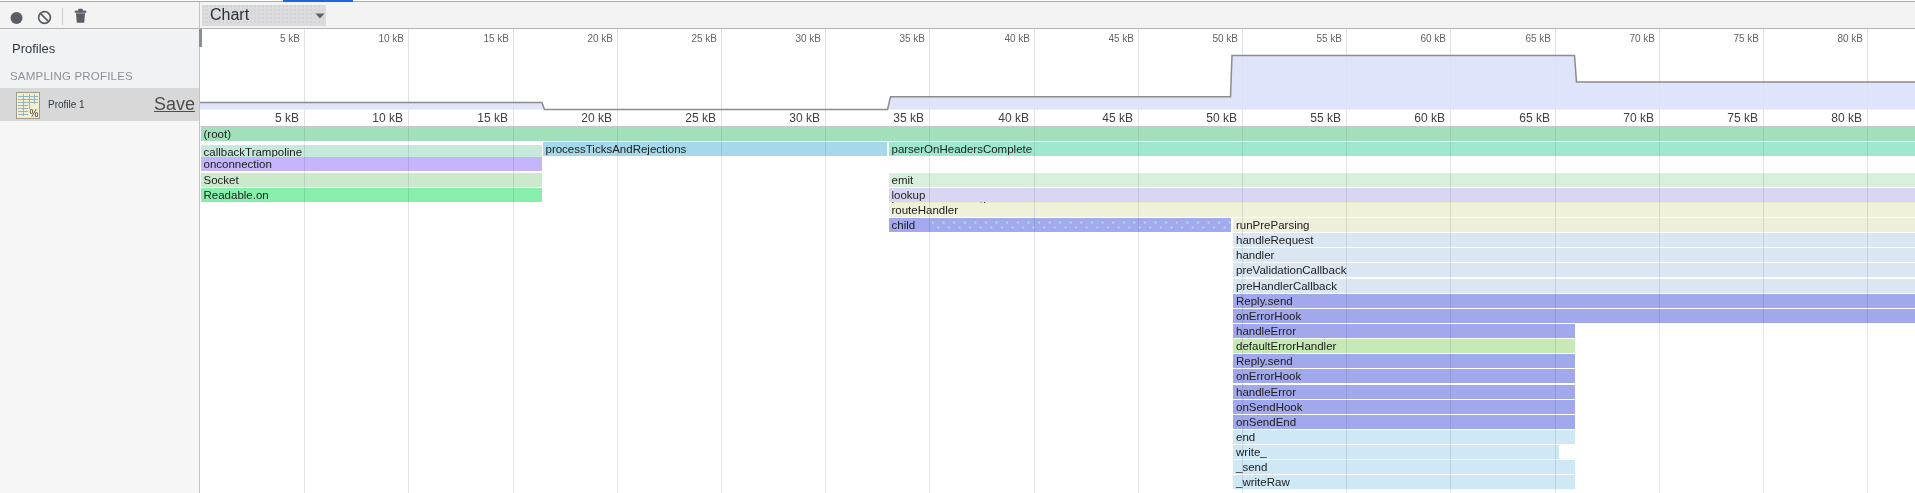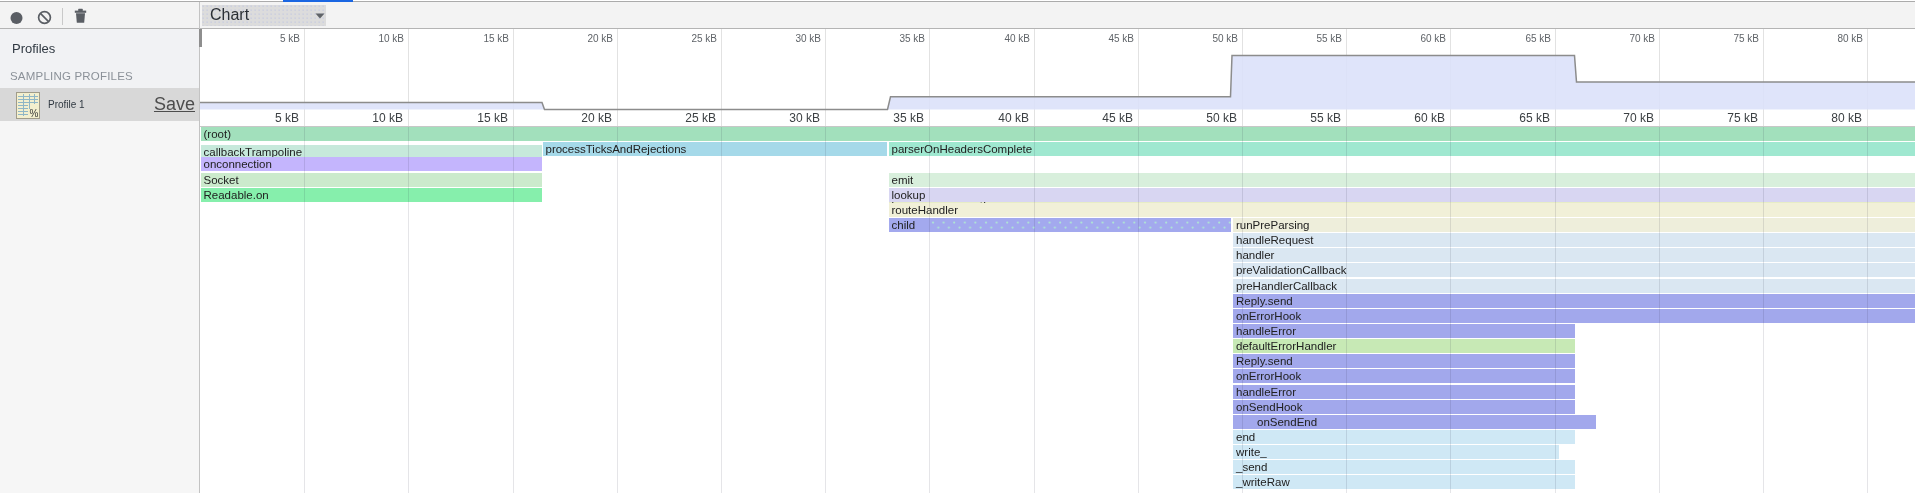--- a/index.html
+++ b/index.html
@@ -132,21 +132,21 @@
 <div class="bar" style="left:1233px;top:263px;width:682px;background:#dae7f2;"><span>preValidationCallback</span></div>
 <div class="bar" style="left:1233px;top:279px;width:682px;background:#dae7f2;"><span>preHandlerCallback</span></div>
 <div class="bar" style="left:1233px;top:294px;width:682px;background:#a2a8ec;"><span>Reply.send</span></div>
 <div class="bar" style="left:1233px;top:309px;width:682px;background:#a2a8ec;"><span>onErrorHook</span></div>
 <div class="bar" style="left:1233px;top:324px;width:341.5px;background:#a2a8ec;"><span>handleError</span></div>
 <div class="bar" style="left:1233px;top:339px;width:341.5px;background:#c7e9b5;"><span>defaultErrorHandler</span></div>
 <div class="bar" style="left:1233px;top:354px;width:341.5px;background:#a2a8ec;"><span>Reply.send</span></div>
 <div class="bar" style="left:1233px;top:369px;width:341.5px;background:#a2a8ec;"><span>onErrorHook</span></div>
 <div class="bar" style="left:1233px;top:385px;width:341.5px;background:#a2a8ec;"><span>handleError</span></div>
 <div class="bar" style="left:1233px;top:400px;width:341.5px;background:#a2a8ec;"><span>onSendHook</span></div>
-<div class="bar" style="left:1233px;top:415px;width:341.5px;background:#a2a8ec;padding-left:21px;"><span>onSendEnd</span></div>
+<div class="bar" style="left:1233px;top:415px;width:341.5px;background:#a2a8ec;"><span>onSendEnd</span></div>
 <div class="bar" style="left:1233px;top:430px;width:341.5px;background:#cfe8f5;"><span>end</span></div>
 <div class="bar" style="left:1233px;top:445px;width:326px;background:#cfe8f5;"><span>write_</span></div>
 <div class="bar" style="left:1233px;top:460px;width:341.5px;background:#cfe8f5;"><span>_send</span></div>
 <div class="bar" style="left:1233px;top:475px;width:341.5px;background:#cfe8f5;"><span>_writeRaw</span></div>
 <svg class="abs" style="left:930px;top:218px;z-index:4;" width="301" height="14" viewBox="0 0 301 14">
     <defs>
       <pattern id="dots" width="10.6" height="14" patternUnits="userSpaceOnUse">
         <circle cx="3" cy="4.6" r="1.05" fill="#aee5d3"></circle>
         <circle cx="8.3" cy="9.6" r="1.05" fill="#aee5d3"></circle>
       </pattern>

